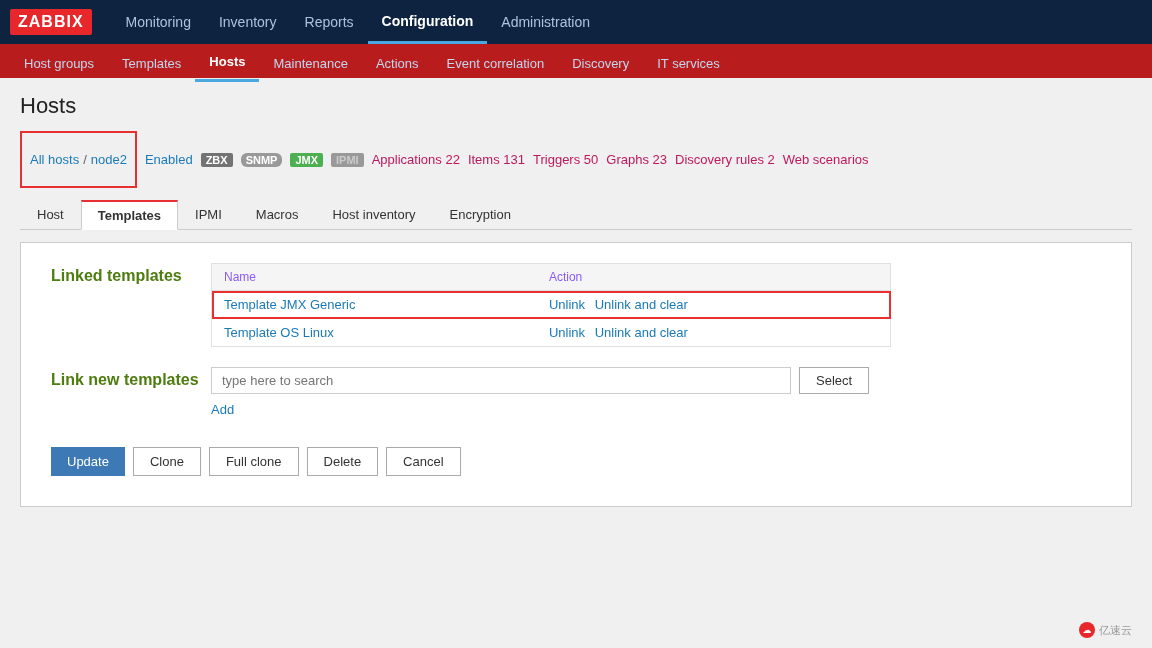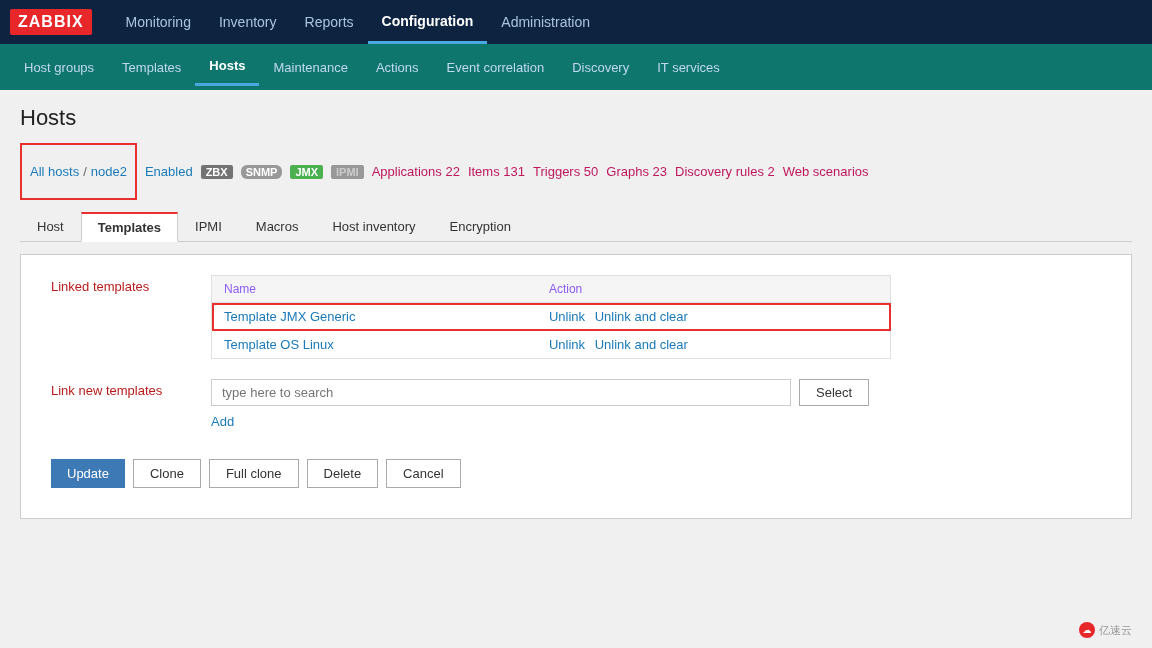--- a/index.html
+++ b/index.html
@@ -33,24 +33,23 @@
       font-size: 14px;
     }
     .top-nav-item.active {
       color: white;
       border-bottom: 3px solid #4aa8e0;
       font-weight: bold;
     }
 
     
     .second-nav {
-      background: #0f766e;
-      display: flex;
-      align-items: center;
-      height: 46px;
+      background: #b91c1c;
+      display: flex;
+      height: 34px;
       padding: 0 10px;
     }
     .second-nav-item {
       color: #c0d8f0;
       padding: 0 14px;
       height: 38px;
       display: flex;
       align-items: center;
       cursor: pointer;
       font-size: 13px;
@@ -165,23 +164,24 @@
       padding: 20px 30px;
     }
     .section-row {
       display: flex;
       align-items: flex-start;
       margin-bottom: 20px;
     }
     .section-label {
       width: 160px;
       min-width: 160px;
-      font-size: 13px;
-      color: #b91c1c;
+      font-size: 16px;
+      color: #4d7c0f;
       padding-top: 4px;
+      font-weight: bold;
     }
     .section-content { flex: 1; }
 
     
     .templates-table {
       border: 1px solid #e0e0e0;
       width: 680px;
       border-collapse: collapse;
     }
     .templates-table thead tr {

